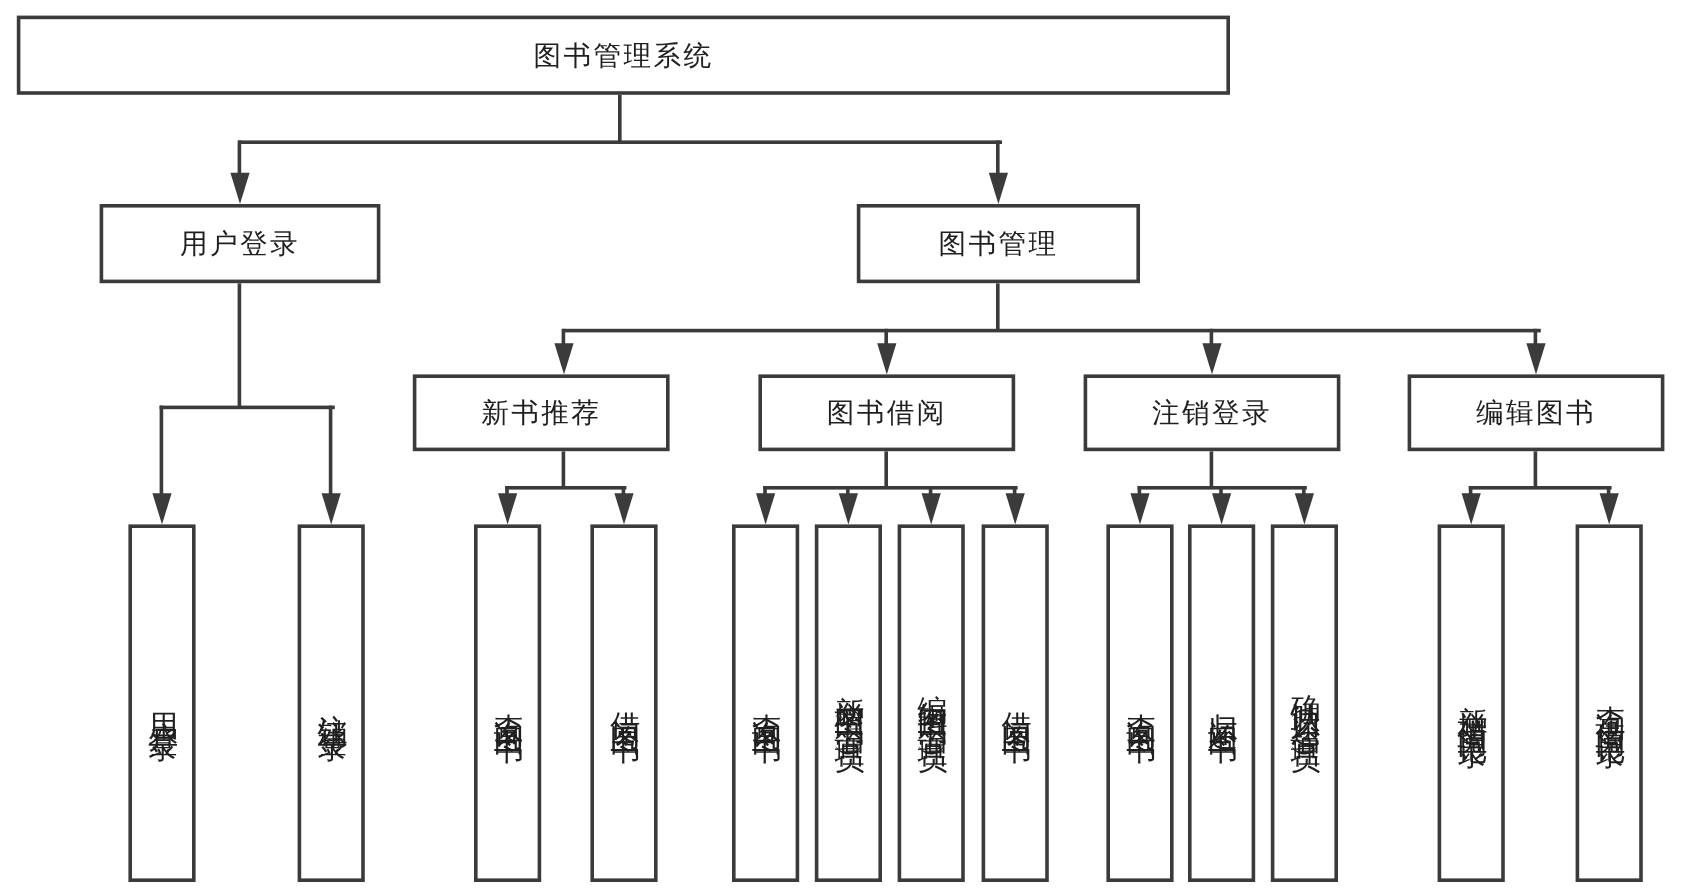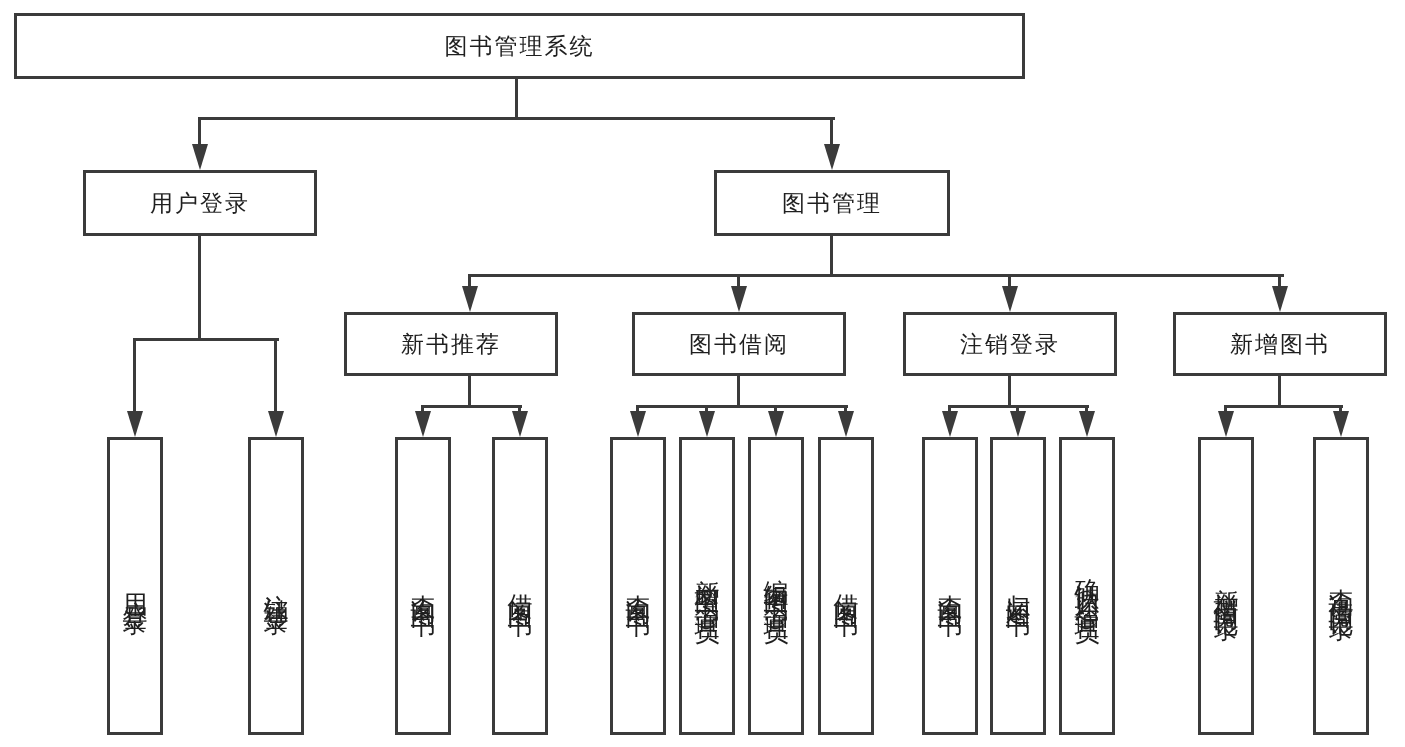--- a/index.html
+++ b/index.html
@@ -86,21 +86,21 @@
   <div class="ah" style="left:1333px;top:411px"></div>
 
   <div class="hbox" style="left:14px;top:13px;width:1011px;height:66px">图书管理系统</div>
 
   <div class="hbox" style="left:83px;top:170px;width:234px;height:66px">用户登录</div>
   <div class="hbox" style="left:714px;top:170px;width:236px;height:66px">图书管理</div>
 
   <div class="hbox" style="left:344px;top:312px;width:214px;height:64px">新书推荐</div>
   <div class="hbox" style="left:632px;top:312px;width:214px;height:64px">图书借阅</div>
   <div class="hbox" style="left:903px;top:312px;width:214px;height:64px">注销登录</div>
-  <div class="hbox" style="left:1173px;top:312px;width:214px;height:64px">新增图书</div>
+  <div class="hbox" style="left:1173px;top:312px;width:214px;height:64px">编辑图书</div>
 
   <div class="vbox" style="left:107px;top:437px">
     <span class="vtext">用户登录</span>
   </div>
   <div class="vbox" style="left:248px;top:437px">
     <span class="vtext">注销登录</span>
   </div>
 
   <div class="vbox" style="left:395px;top:437px">
     <span class="vtext">查询图书</span>

